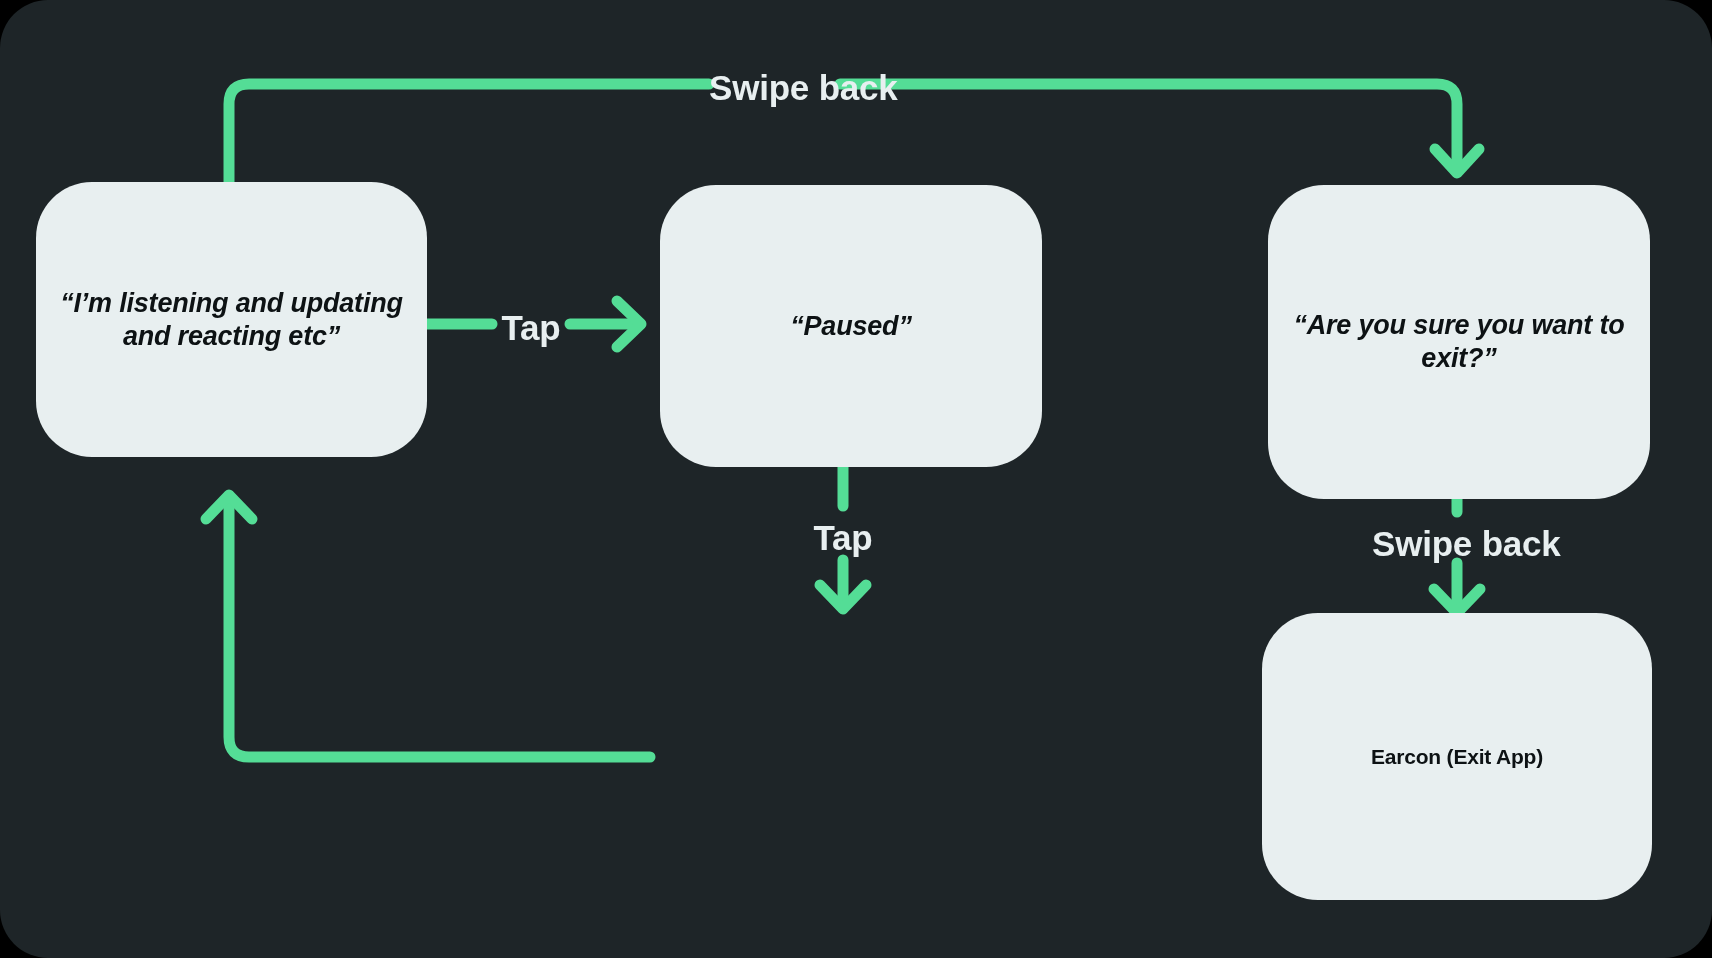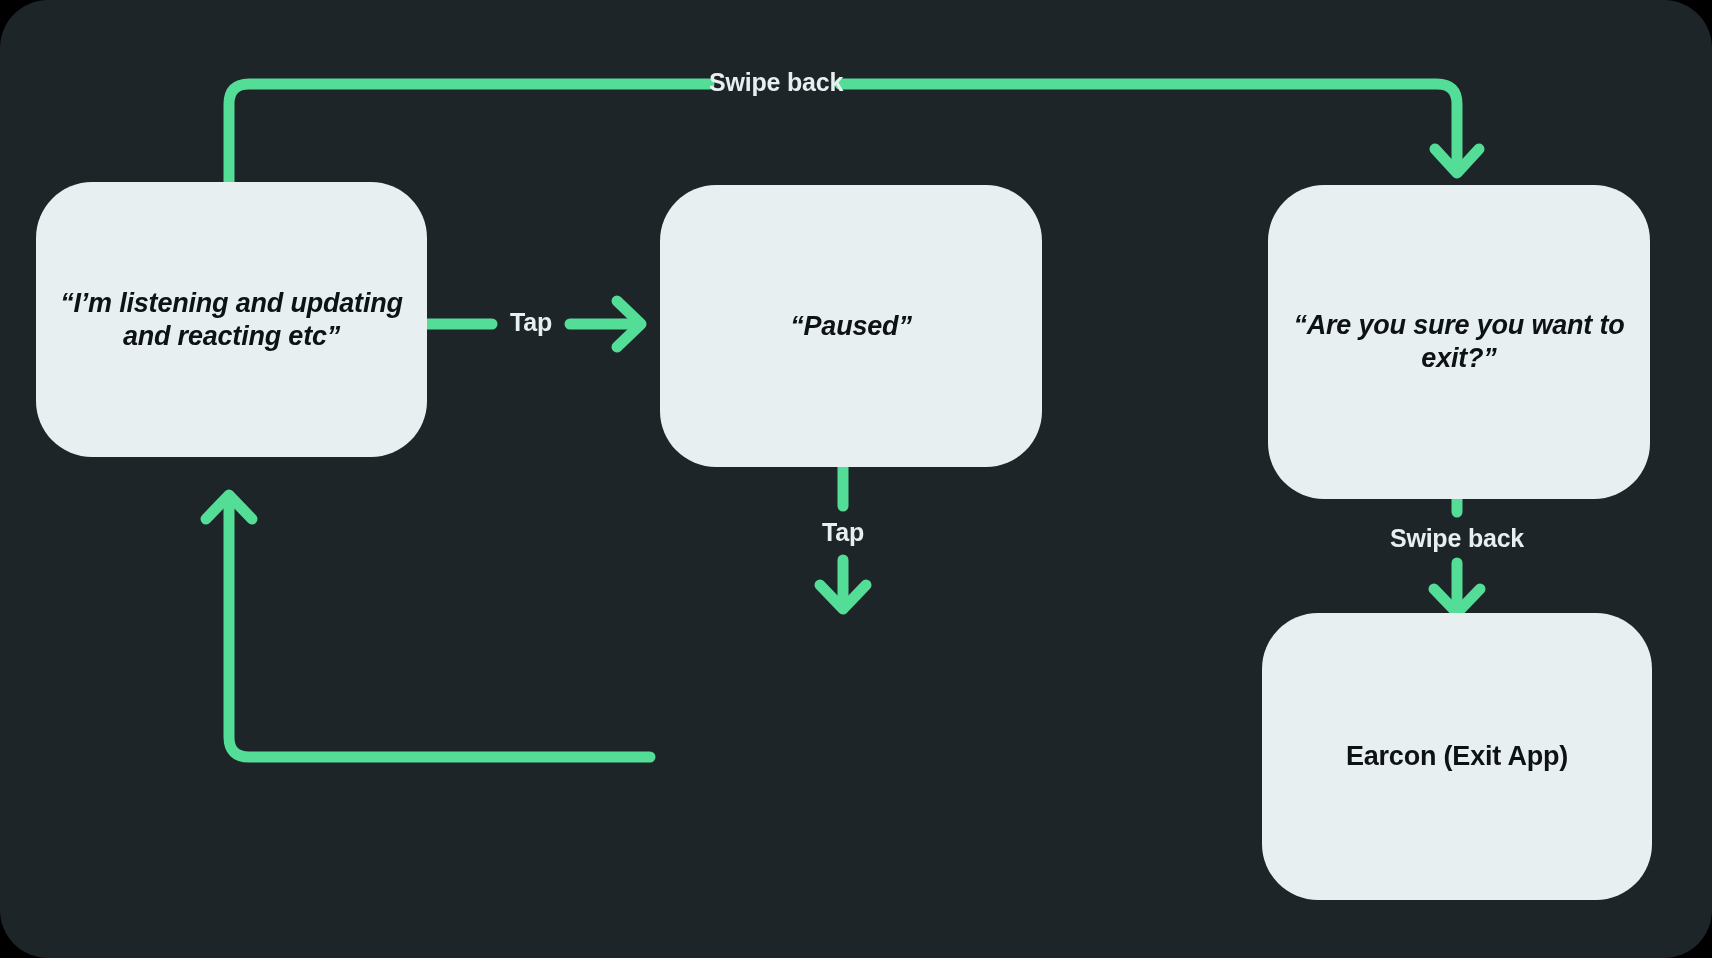--- a/index.html
+++ b/index.html
@@ -44,28 +44,28 @@
     font-style: italic;
     font-size: 27px;
     line-height: 1.22;
     color: #0d1214;
     text-align: center;
     letter-spacing: -0.2px;
     white-space: pre-line;
   }
   .node-label.plain {
     font-style: normal;
-    font-size: 27px;
+    font-size: 21px;
   }
   .edge-label {
     position: absolute;
     font-family: "Liberation Sans", sans-serif;
     font-weight: 700;
     font-style: normal;
-    font-size: 25px;
+    font-size: 35px;
     color: #e8eff0;
     letter-spacing: -0.2px;
     white-space: nowrap;
     z-index: 4;
     text-align: center;
   }
 </style>
 </head>
 <body>
 

